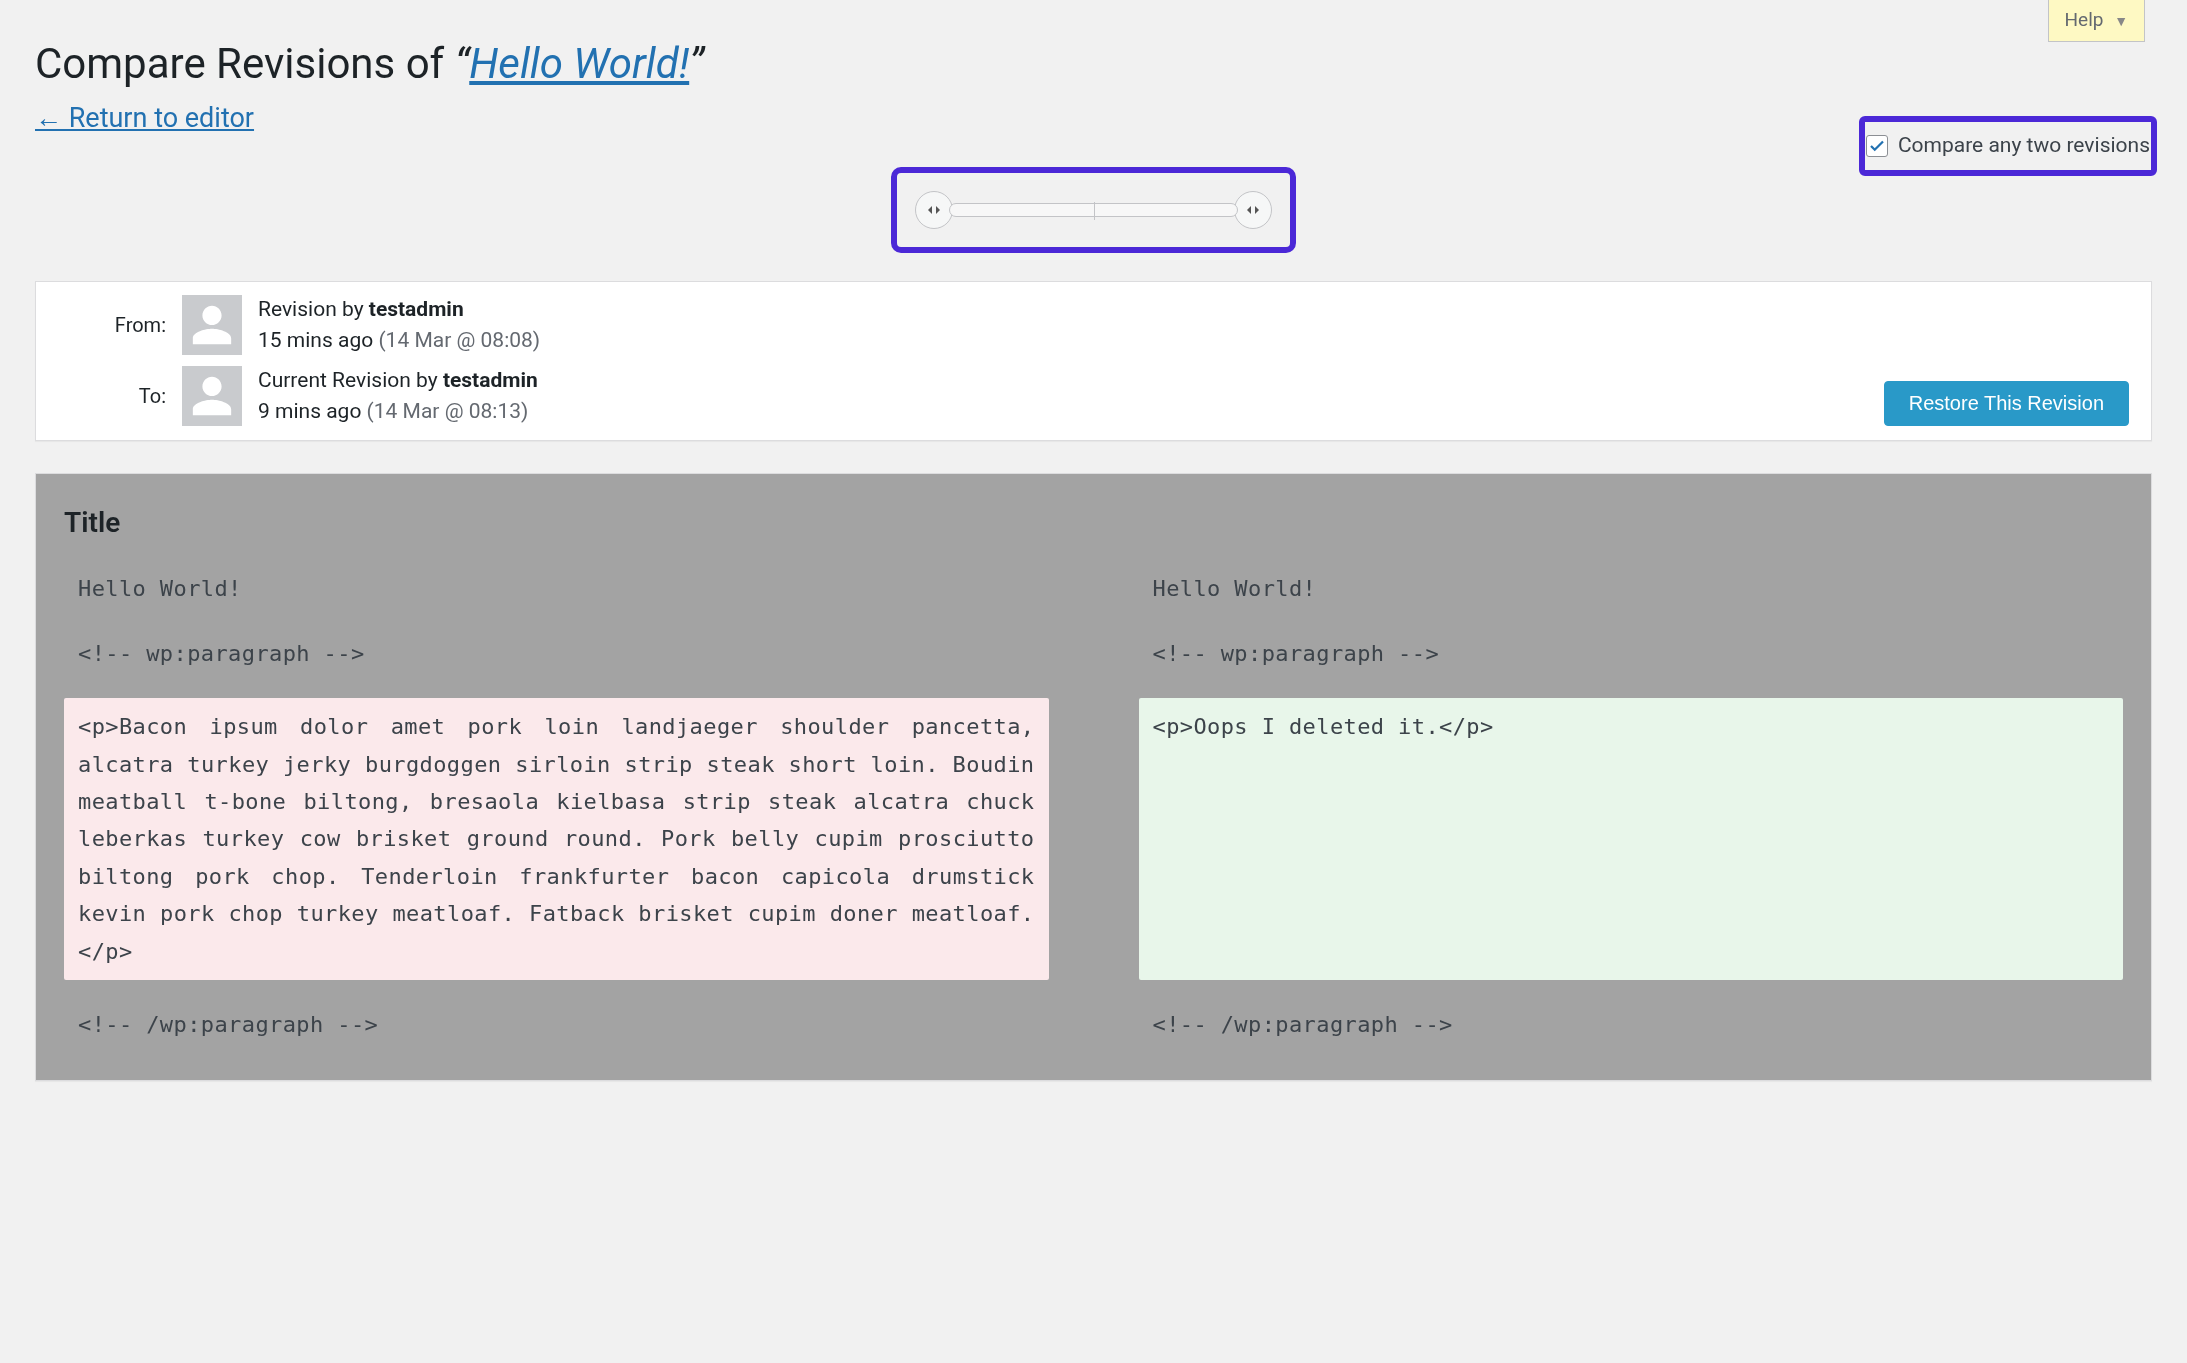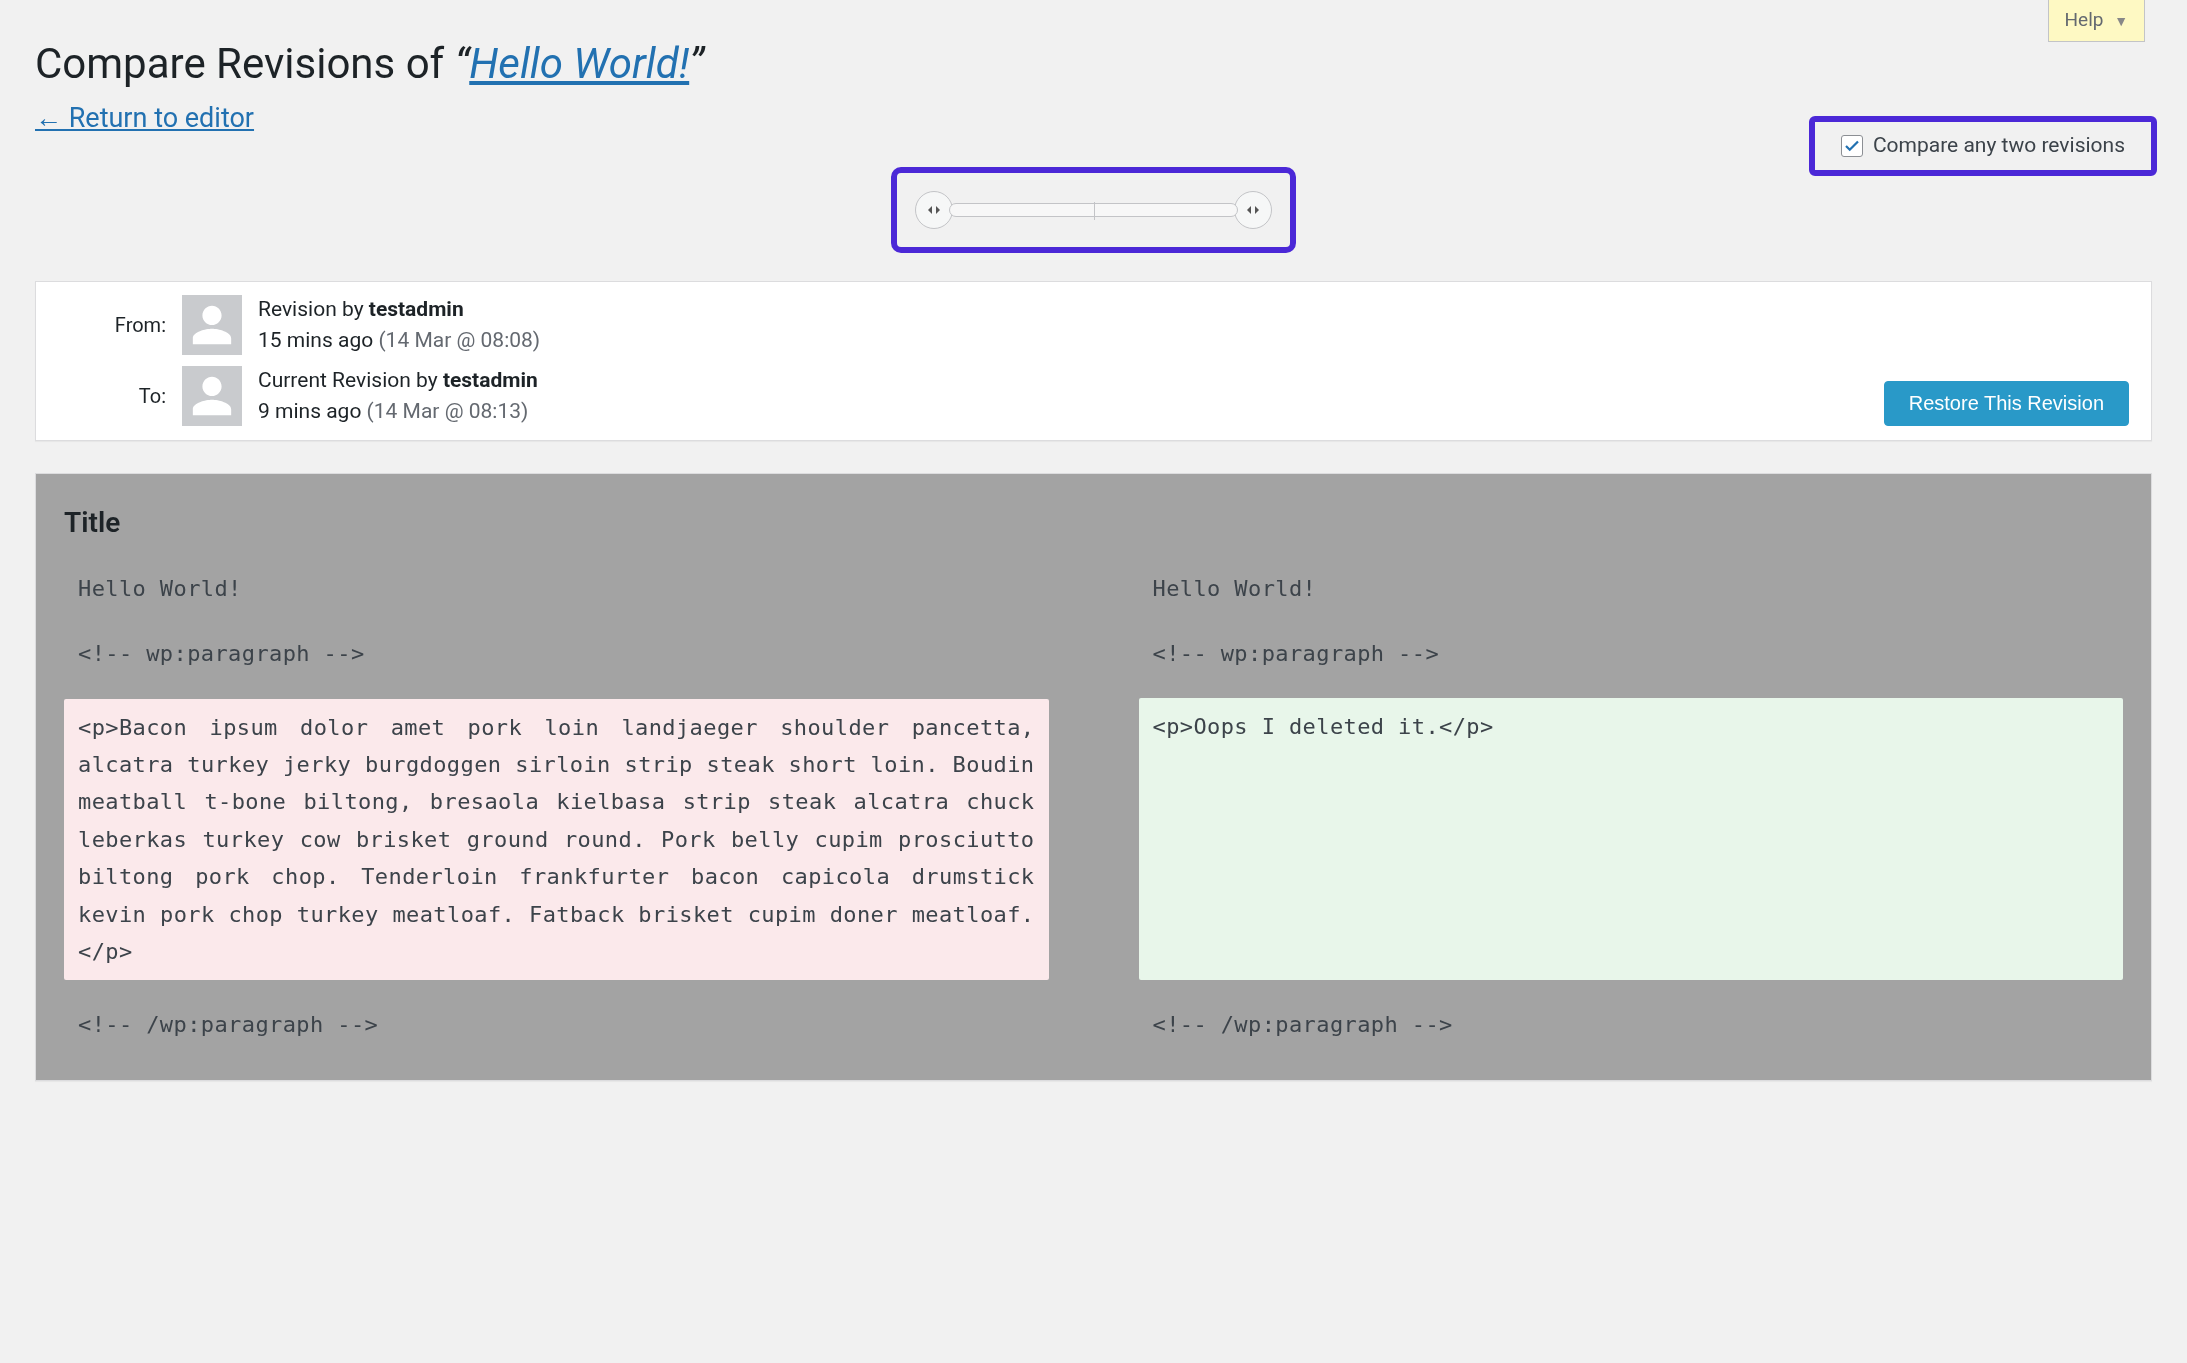--- a/index.html
+++ b/index.html
@@ -49,21 +49,21 @@
     font-size: 27px;
     display: inline-block;
     margin-bottom: 28px;
   }
   .compare-any-box {
     position: absolute;
     right: 30px;
     top: 116px;
     border: 6px solid #4b28d7;
     border-radius: 6px;
-    padding: 8px 26px;
+    padding: 8px 1px;
     display: flex;
     align-items: center;
     gap: 10px;
     background: #f1f1f1;
   }
   .checkbox-wrap {
     width: 22px;
     height: 22px;
     border: 1px solid #8c8f94;
     background: #fff;
@@ -289,21 +289,21 @@
 
     <div class="diff-columns">
       <div class="diff-col">
         <div class="code block plain">&lt;!-- wp:paragraph --&gt;</div>
       </div>
       <div class="diff-col">
         <div class="code block plain">&lt;!-- wp:paragraph --&gt;</div>
       </div>
     </div>
 
-    <div class="diff-columns" style="margin-bottom:24px;align-items:flex-end;">
+    <div class="diff-columns" style="margin-bottom:24px;">
       <div class="diff-col">
         <div class="code block removed" style="text-align:justify;">&lt;p&gt;Bacon ipsum dolor amet pork loin landjaeger shoulder pancetta, alcatra turkey jerky burgdoggen sirloin strip steak short loin. Boudin meatball t-bone biltong, bresaola kielbasa strip steak alcatra chuck leberkas turkey cow brisket ground round. Pork belly cupim prosciutto biltong pork chop. Tenderloin frankfurter bacon capicola drumstick kevin pork chop turkey meatloaf. Fatback brisket cupim doner meatloaf.&lt;/p&gt;</div>
       </div>
       <div class="diff-col">
         <div class="code block added" style="min-height: 282px;">&lt;p&gt;Oops I deleted it.&lt;/p&gt;</div>
       </div>
     </div>
 
     <div class="diff-columns">
       <div class="diff-col">

